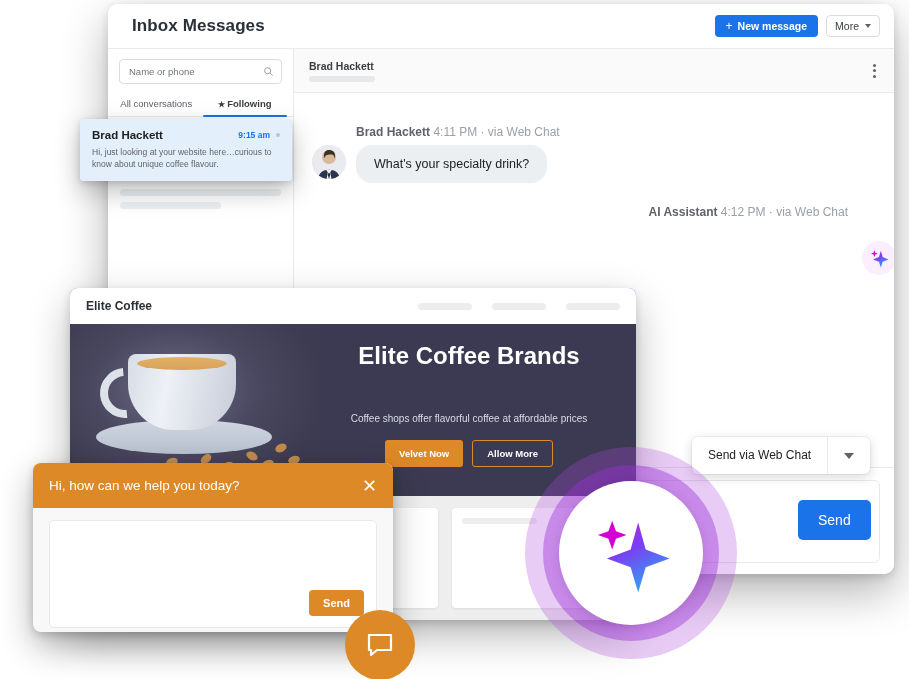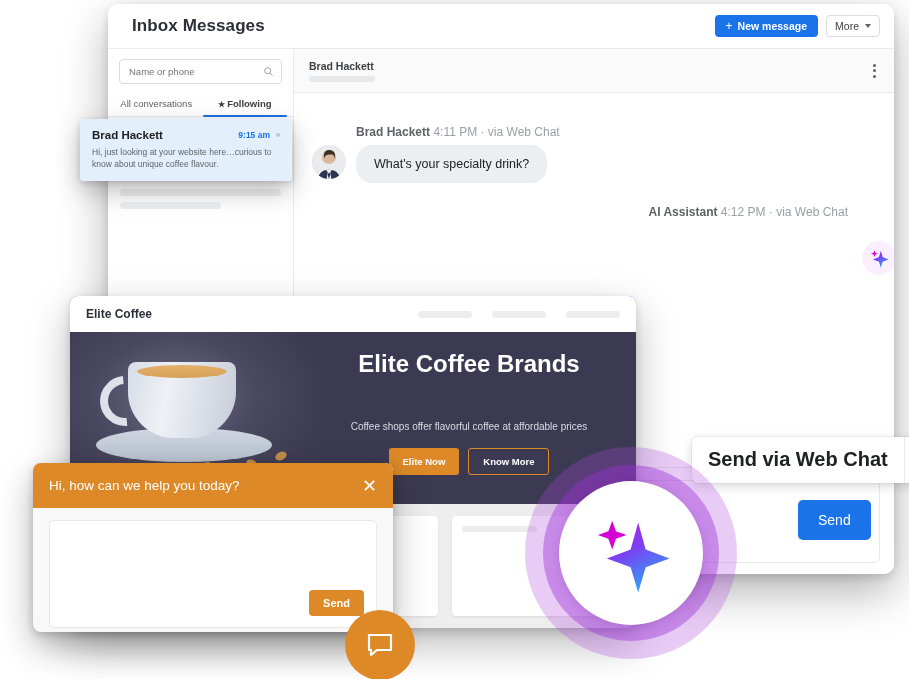--- a/index.html
+++ b/index.html
@@ -290,23 +290,23 @@
     top: 437px;
     display: flex;
     background: #ffffff;
     border-radius: 6px;
     box-shadow: 0 3px 12px rgba(0,0,0,0.16), 0 0 0 1px rgba(0,0,0,0.04);
     z-index: 30;
     overflow: hidden;
   }
   .sendvia .label {
     padding: 11px 16px 12px;
-    font-size: 20px;
+    font-size: 12px;
     color: #202124;
-    font-weight: 700;
+    font-weight: 400;
     white-space: nowrap;
   }
   .sendvia .split {
     width: 42px;
     border-left: 1px solid #e8eaed;
     display: flex; align-items: center; justify-content: center;
     cursor: pointer;
   }
   .btn-send-blue {
     position: absolute;
@@ -347,21 +347,21 @@
   .conv-card .ctime { font-size: 8.5px; color: #1a73e8; font-weight: 600; }
   .conv-card .cdot { width: 4px; height: 4px; border-radius: 50%; background: #b9c4cf; }
   .conv-card .cprev {
     font-size: 8.5px; color: #5f6368; line-height: 1.45;
   }
 
   
   .coffee-panel {
     position: absolute;
     left: 70px;
-    top: 296px;
+    top: 288px;
     width: 566px;
     height: 332px;
     background: #8b5cf6;
     border-radius: 8px;
     box-shadow: 0 16px 42px rgba(0,0,0,0.28), 0 3px 9px rgba(0,0,0,0.14);
     overflow: hidden;
     z-index: 25;
   }
   .coffee-nav {
     height: 36px;
@@ -710,22 +710,22 @@
         <span class="bean" style="left:152px;top:138px"></span>
         <span class="bean" style="left:176px;top:128px;transform:rotate(30deg)"></span>
         <span class="bean" style="left:192px;top:136px"></span>
         <span class="bean" style="left:205px;top:120px;transform:rotate(-25deg)"></span>
         <span class="bean" style="left:218px;top:132px"></span>
       </div>
       <div class="hero-text">
         <div class="hero-title">Elite Coffee Brands</div>
         <div class="hero-sub">Coffee shops offer flavorful coffee at affordable prices</div>
         <div class="hero-btns">
-          <button class="btn-order">Elite Now</button>
-          <button class="btn-know">Know More</button>
+          <button class="btn-order">Velvet Now</button>
+          <button class="btn-know">Allow More</button>
         </div>
       </div>
     </div>
 
     <div class="coffee-cards">
       <div class="ccard">
           <div class="ln"></div>
         </div>
       <div class="ccard">
           <div class="ln short"></div>

